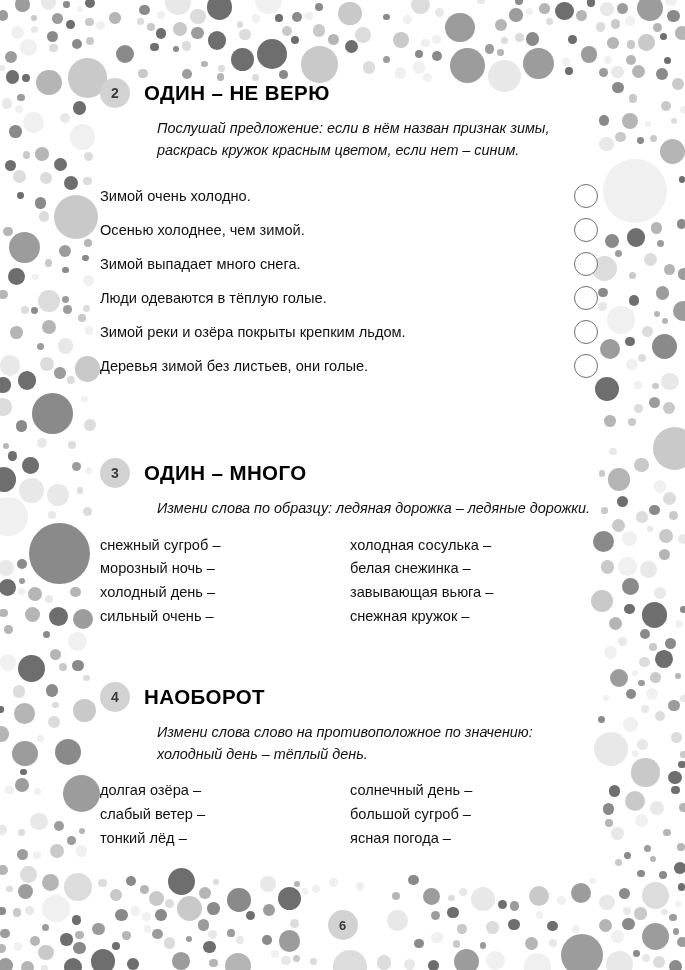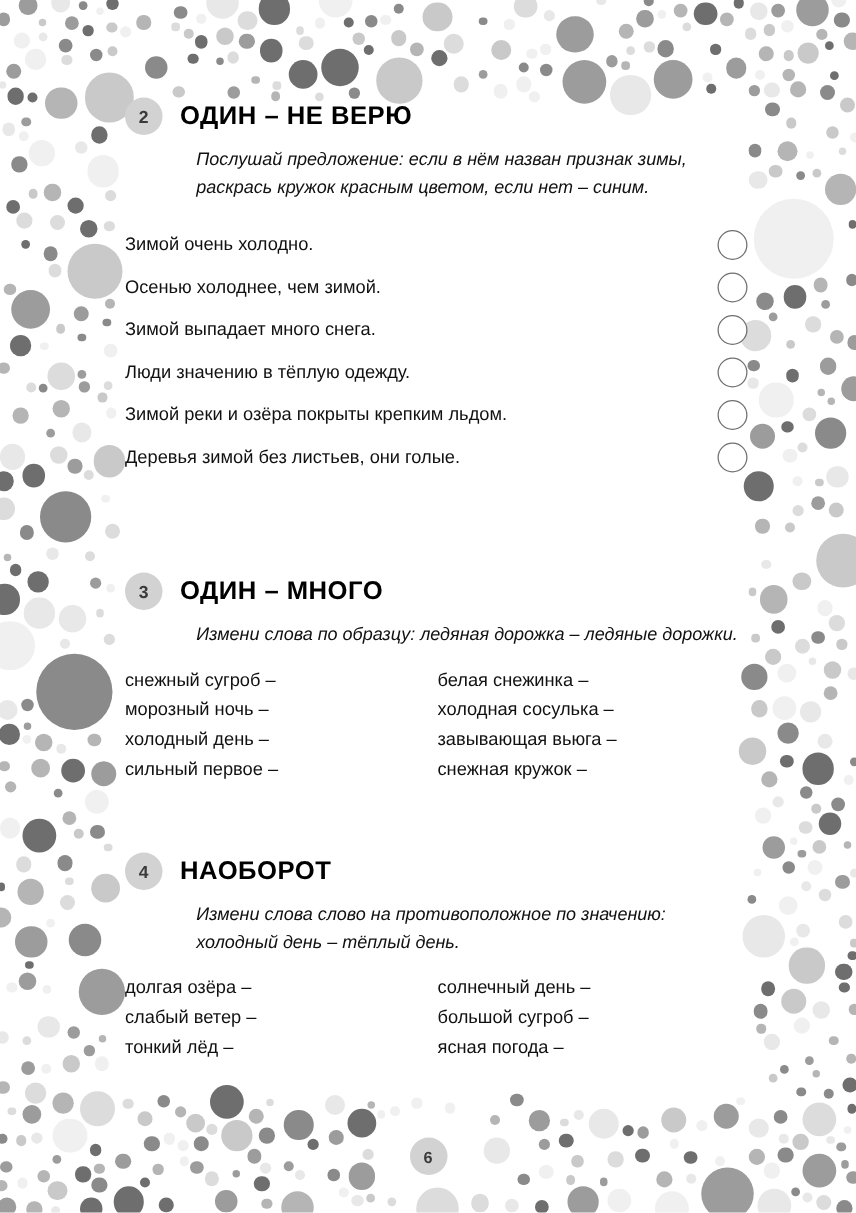--- a/index.html
+++ b/index.html
@@ -653,21 +653,21 @@
       </div>
       <div class="statement-row">
         <span class="statement-text">Осенью холоднее, чем зимой.</span>
         <span class="circle"></span>
       </div>
       <div class="statement-row">
         <span class="statement-text">Зимой выпадает много снега.</span>
         <span class="circle"></span>
       </div>
       <div class="statement-row">
-        <span class="statement-text">Люди значению в тёплую одежду.</span>
+        <span class="statement-text">Люди одеваются в тёплую голые.</span>
         <span class="circle"></span>
       </div>
       <div class="statement-row">
         <span class="statement-text">Зимой реки и озёра покрыты крепким льдом.</span>
         <span class="circle"></span>
       </div>
       <div class="statement-row">
         <span class="statement-text">Деревья зимой без листьев, они голые.</span>
         <span class="circle"></span>
       </div>
@@ -679,25 +679,25 @@
       <div class="sec-num">3</div>
       <div class="sec-title">ОДИН – МНОГО</div>
     </div>
     <div class="sec-instr">Измени слова по образцу: ледяная дорожка – ледяные дорожки.</div>
 
     <div class="word-cols">
       <div class="word-col">
         <div class="word">снежный сугроб –</div>
         <div class="word">морозный ночь –</div>
         <div class="word">холодный день –</div>
-        <div class="word">сильный первое –</div>
+        <div class="word">сильный очень –</div>
       </div>
       <div class="word-col">
+        <div class="word">холодная сосулька –</div>
         <div class="word">белая снежинка –</div>
-        <div class="word">холодная сосулька –</div>
         <div class="word">завывающая вьюга –</div>
         <div class="word">снежная кружок –</div>
       </div>
     </div>
   </div>
 
   <div class="section" style="top:682px;">
     <div class="sec-header">
       <div class="sec-num">4</div>
       <div class="sec-title">НАОБОРОТ</div>

